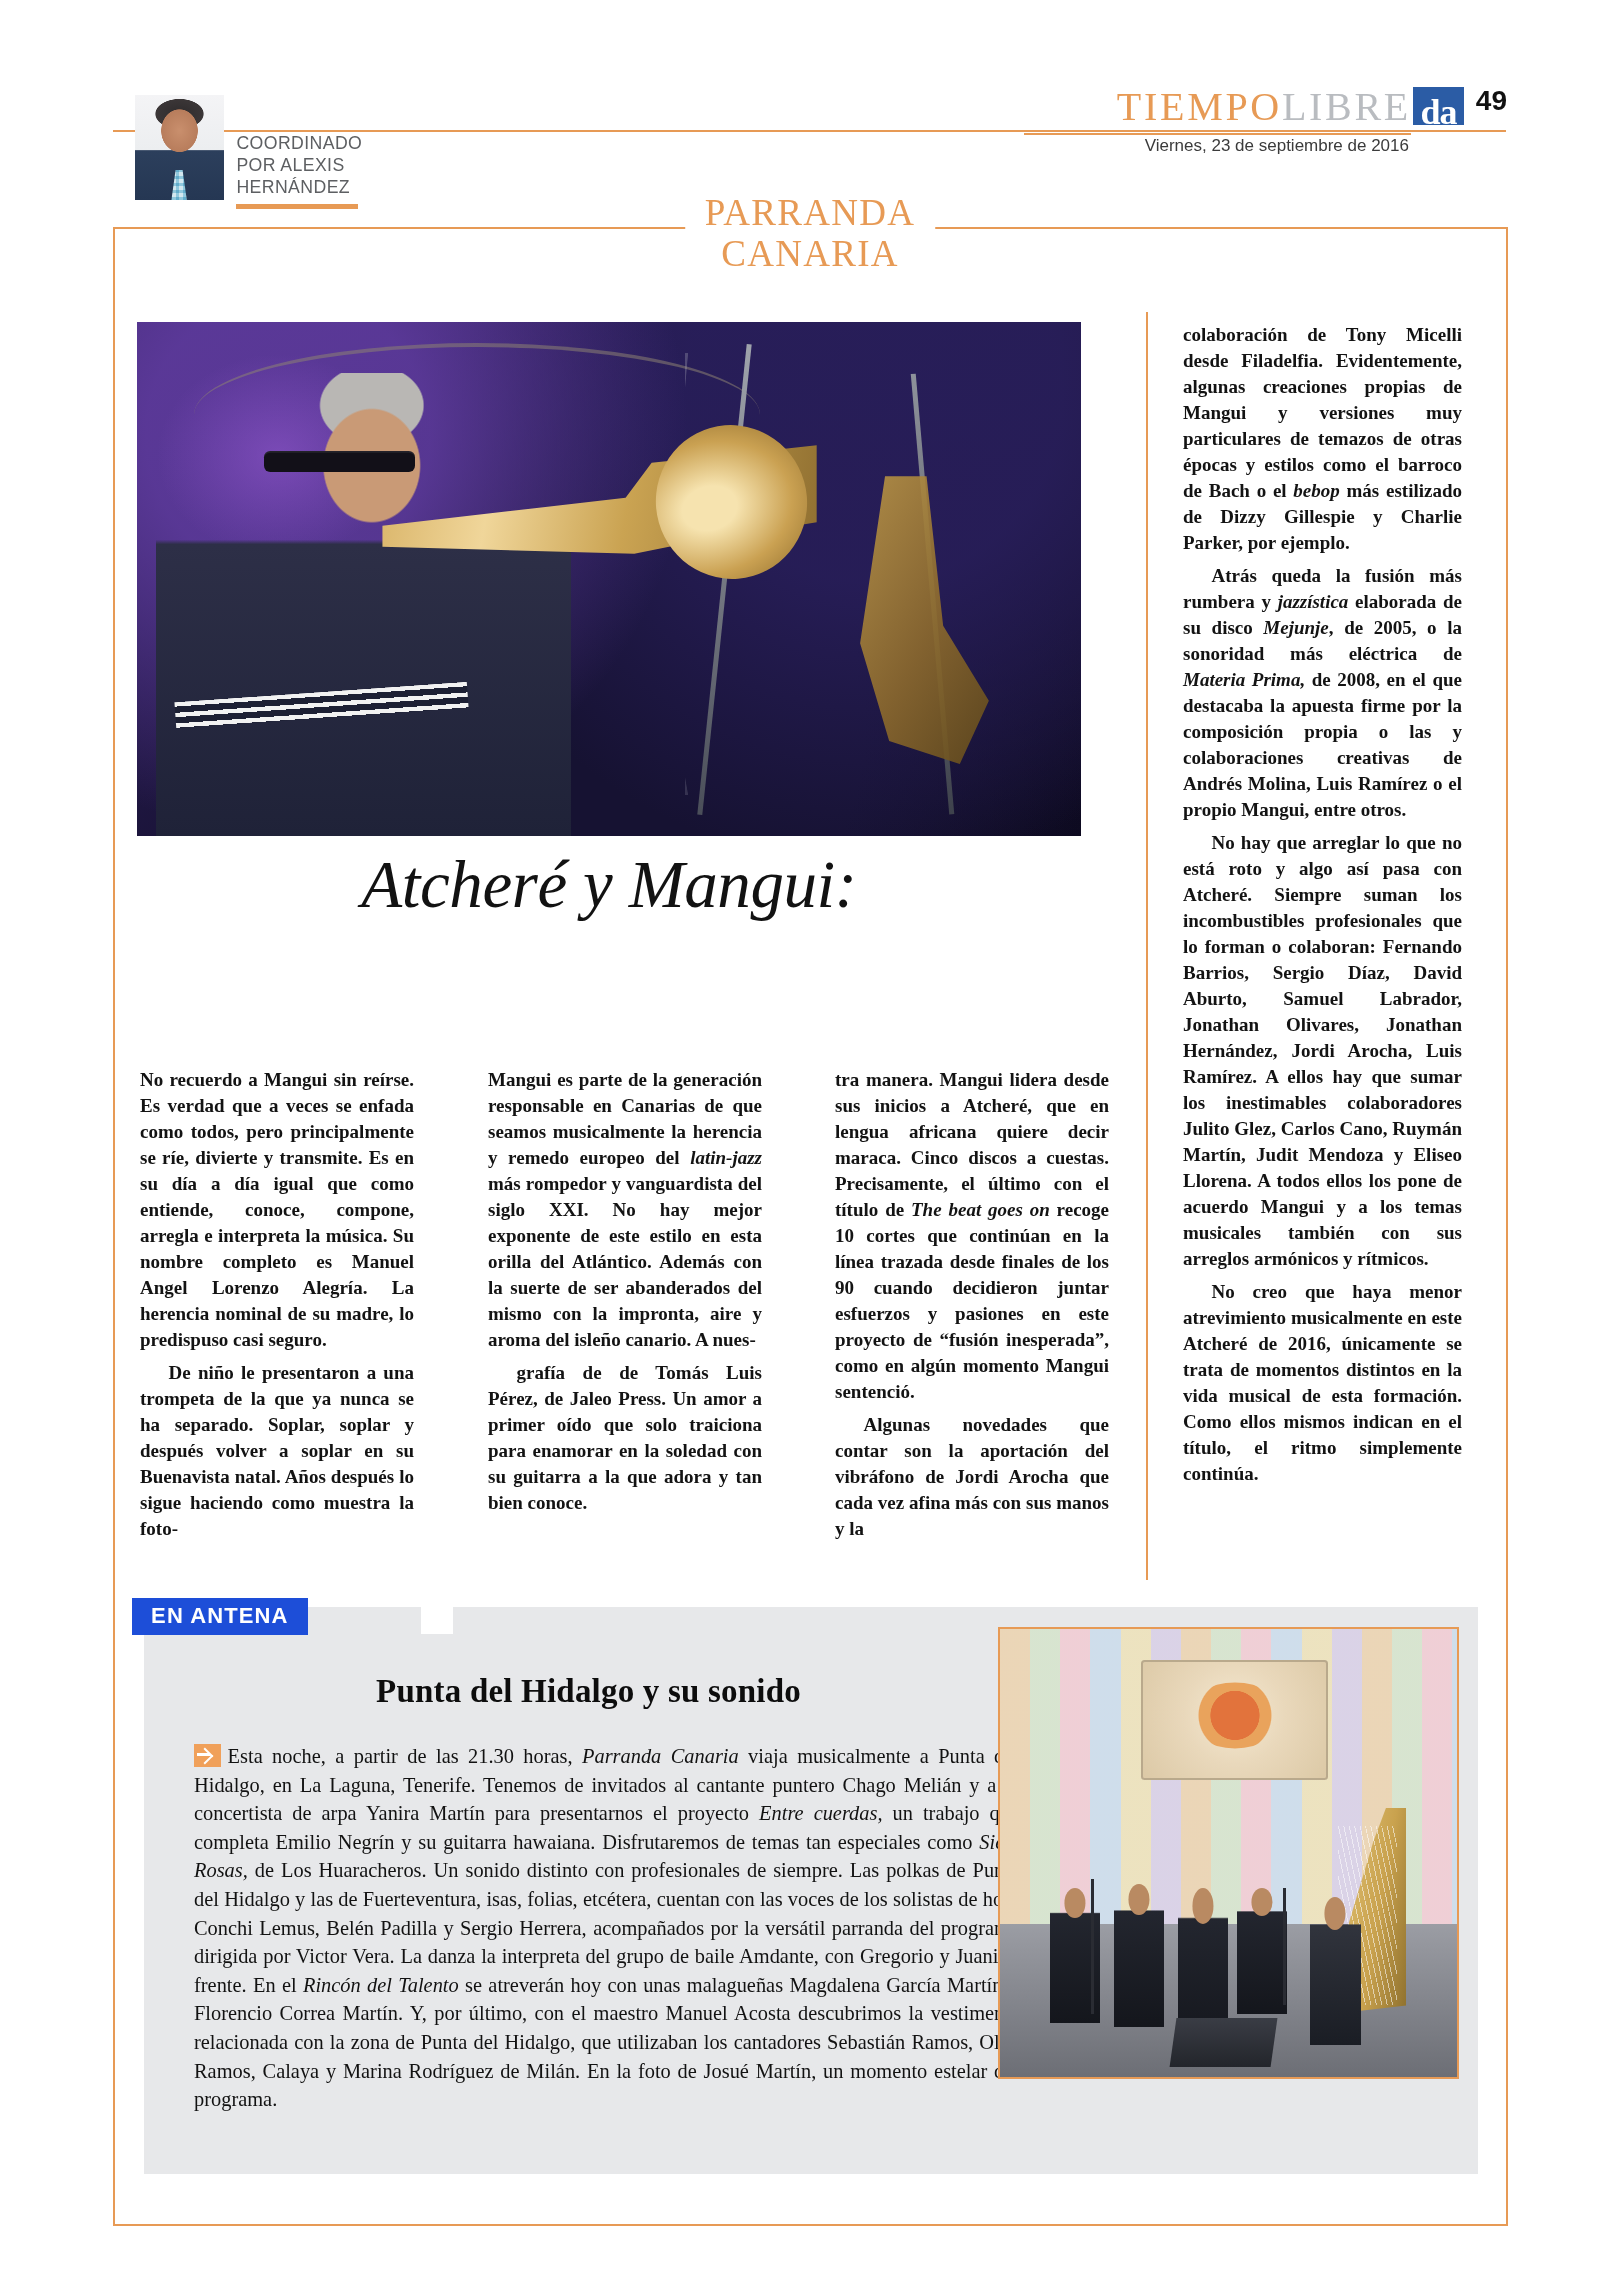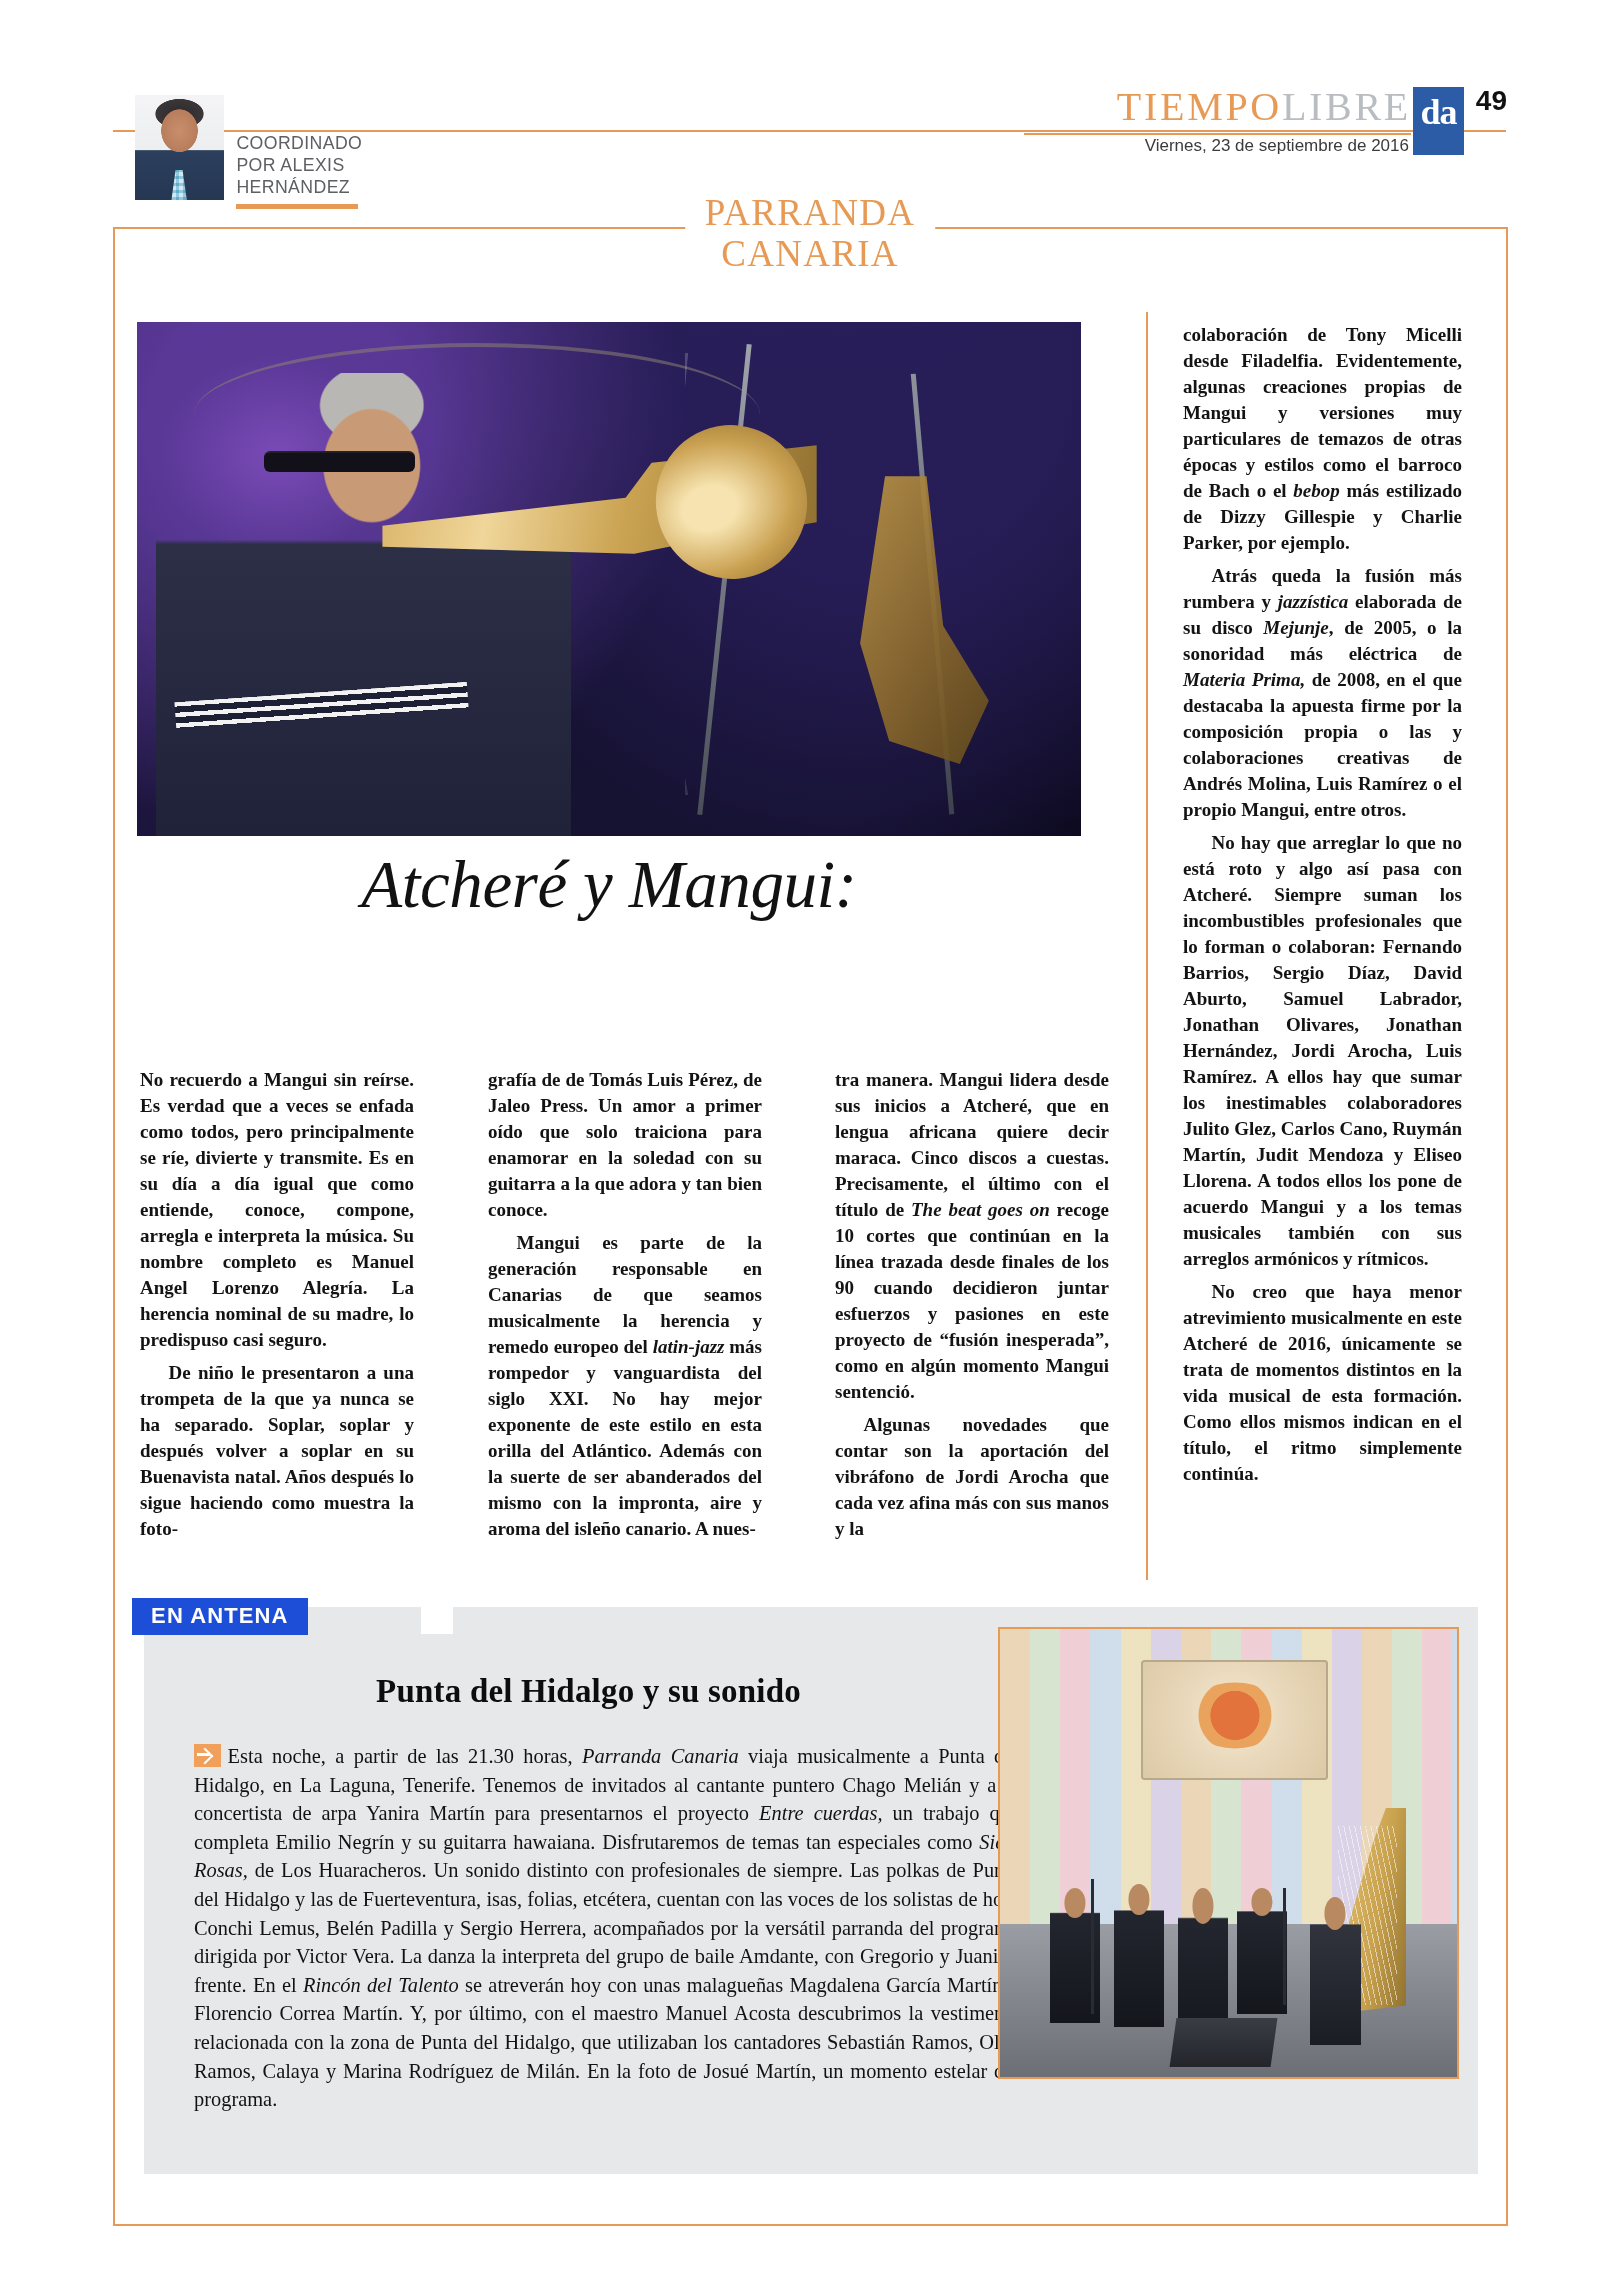--- a/index.html
+++ b/index.html
@@ -116,21 +116,21 @@
     font-family: "Liberation Sans", sans-serif;
     font-size: 17px;
     color: #3b3b3b;
     white-space: nowrap;
   }
   .mh-logo {
     position: absolute;
     right: 43px;
     top: 1.8px;
     width: 51px;
-    height: 68px;
+    height: 38px;
     background: #2b5ca5;
     color: #ffffff;
     font-family: "Liberation Serif", serif;
     font-weight: bold;
     font-size: 36px;
     line-height: 51px;
     text-align: center;
     letter-spacing: -0.9px;
   }
   .mh-pageno {
@@ -570,22 +570,22 @@
 
   <div class="headline">
     <div>Atcheré y Mangui:</div>
   </div>
 
   <div class="col" id="col1">
       <p>No recuerdo a Mangui sin reírse. Es verdad que a veces se enfada como todos, pero principalmente se ríe, divierte y transmite. Es en su día a día igual que como entiende, conoce, compone, arregla e interpreta la música. Su nombre completo es Manuel Angel Lorenzo Alegría. La herencia nominal de su madre, lo predispuso casi seguro.</p>
       <p>De niño le presentaron a una trompeta de la que ya nunca se ha separado. Soplar, soplar y después volver a soplar en su Buenavista natal. Años después lo sigue haciendo como muestra la foto-</p>
     </div>
   <div class="col" id="col2">
+      <p>Mangui es parte de la generación responsable en Canarias de que seamos musicalmente la herencia y remedo europeo del <i>latin-jazz</i> más rompedor y vanguardista del siglo XXI. No hay mejor exponente de este estilo en esta orilla del Atlántico. Además con la suerte de ser abanderados del mismo con la impronta, aire y aroma del isleño canario. A nues-</p>
       <p>grafía de de Tomás Luis Pérez, de Jaleo Press. Un amor a primer oído que solo traiciona para enamorar en la soledad con su guitarra a la que adora y tan bien conoce.</p>
-      <p>Mangui es parte de la generación responsable en Canarias de que seamos musicalmente la herencia y remedo europeo del <i>latin-jazz</i> más rompedor y vanguardista del siglo XXI. No hay mejor exponente de este estilo en esta orilla del Atlántico. Además con la suerte de ser abanderados del mismo con la impronta, aire y aroma del isleño canario. A nues-</p>
     </div>
   <div class="col" id="col3">
       <p>tra manera. Mangui lidera desde sus inicios a Atcheré, que en lengua africana quiere decir maraca. Cinco discos a cuestas. Precisamente, el último con el título de <i>The beat goes on</i> recoge 10 cortes que continúan en la línea trazada desde finales de los 90 cuando decidieron juntar esfuerzos y pasiones en este proyecto de “fusión inesperada”, como en algún momento Mangui sentenció.</p>
       <p>Algunas novedades que contar son la aportación del vibráfono de Jordi Arocha que cada vez afina más con sus manos y la</p>
     </div>
   <div class="col-divider"></div>
   <div class="col" id="col4">
       <p>colaboración de Tony Micelli desde Filadelfia. Evidentemente, algunas creaciones propias de Mangui y versiones muy particulares de temazos de otras épocas y estilos como el barroco de Bach o el <i>bebop</i> más estilizado de Dizzy Gillespie y Charlie Parker, por ejemplo.</p>
       <p>Atrás queda la fusión más rumbera y <i>jazzística</i> elaborada de su disco <i>Mejunje</i>, de 2005, o la sonoridad más eléctrica de <i>Materia Prima,</i> de 2008, en el que destacaba la apuesta firme por la composición propia o las y colaboraciones creativas de Andrés Molina, Luis Ramírez o el propio Mangui, entre otros.</p>
       <p>No hay que arreglar lo que no está roto y algo así pasa con Atcheré. Siempre suman los incombustibles profesionales que lo forman o colaboran: Fernando Barrios, Sergio Díaz, David Aburto, Samuel Labrador, Jonathan Olivares, Jonathan Hernández, Jordi Arocha, Luis Ramírez. A ellos hay que sumar los inestimables colaboradores Julito Glez, Carlos Cano, Ruymán Martín, Judit Mendoza y Eliseo Llorena. A todos ellos los pone de acuerdo Mangui y a los temas musicales también con sus arreglos armónicos y rítmicos.</p>

